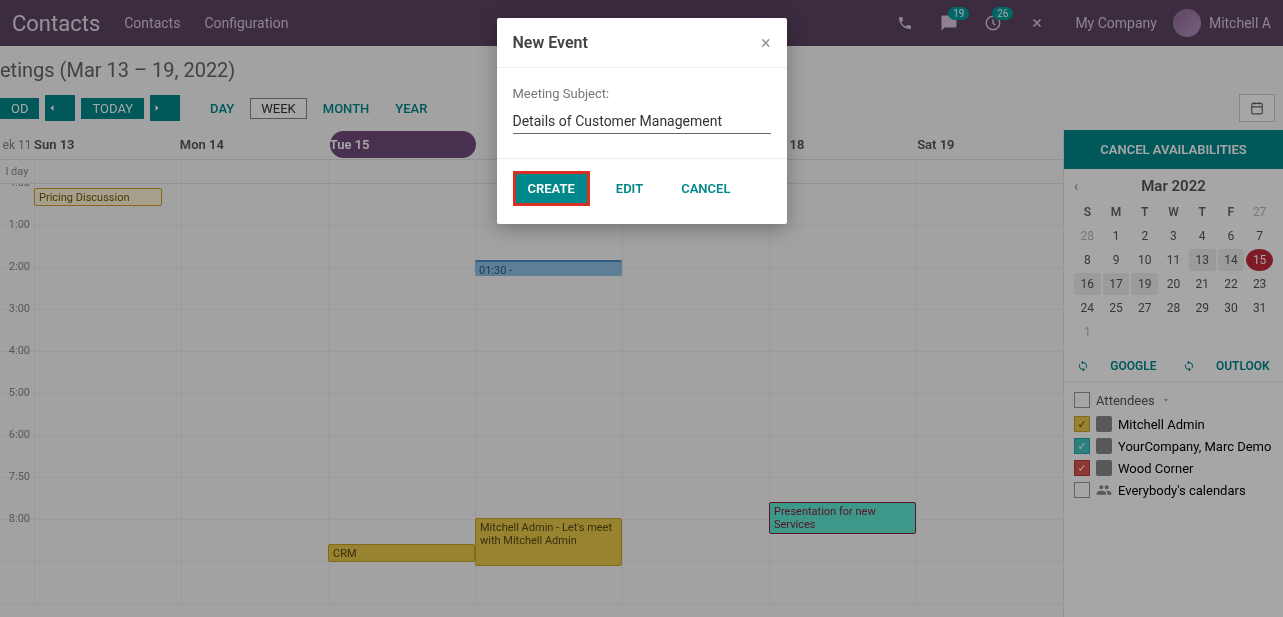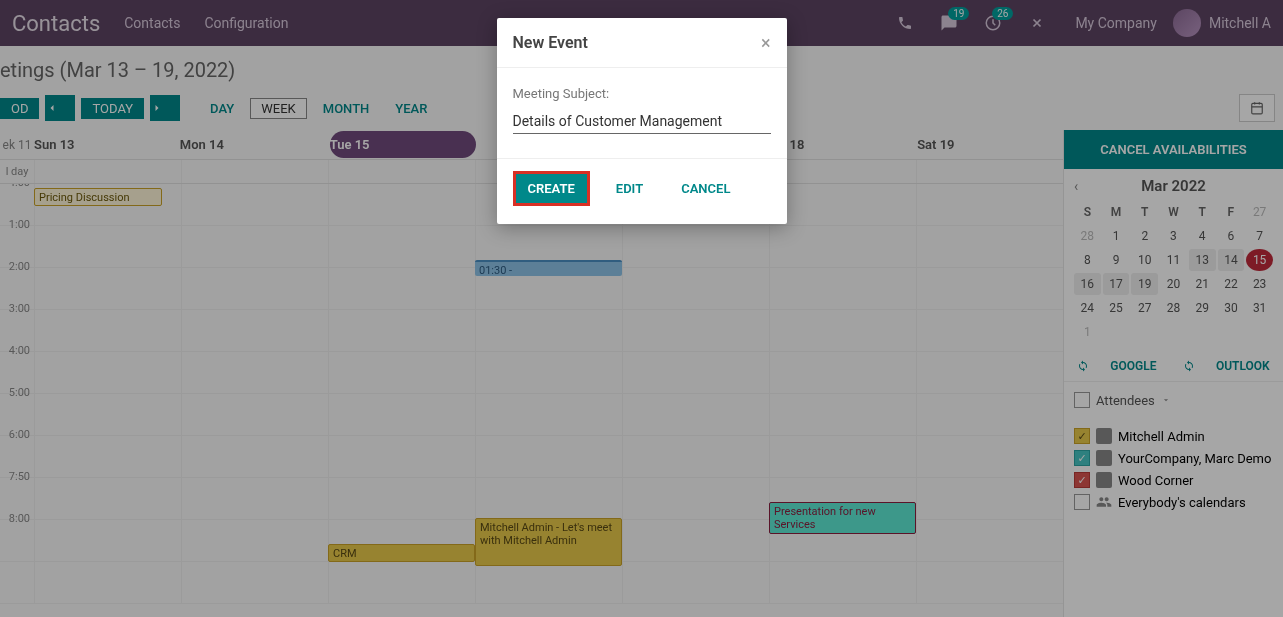--- a/index.html
+++ b/index.html
@@ -68,21 +68,21 @@
 .mini-cal-header .month { font-size: 15px; font-weight: 600; color: #555; }
 .mini-cal-grid { display: grid; grid-template-columns: repeat(7, 1fr); gap: 2px; text-align: center; font-size: 12px; }
 .mini-cal-grid .dow { font-weight: 600; color: #666; padding: 4px 0; }
 .mini-cal-grid .day { padding: 4px 0; color: #555; cursor: pointer; border-radius: 3px; }
 .mini-cal-grid .day.other { color: #bbb; }
 .mini-cal-grid .day.week { background: #eee; }
 .mini-cal-grid .day.today { background: #c02a3b; color: #fff; border-radius: 50%; }
 .sync-row { display: flex; justify-content: space-around; padding: 8px 0; border-bottom: 1px solid #eee; }
 .sync-btn { color: #00888a; font-size: 12px; font-weight: 600; cursor: pointer; display: flex; align-items: center; gap: 21px; }
 .attendees { padding: 10px; font-size: 13px; }
-.attendees-header { display: flex; align-items: center; gap: 6px; margin-bottom: 20px; color: #555; }
+.attendees-header { display: flex; align-items: center; gap: 6px; margin-bottom: 8px; color: #555; }
 .attendee-row { display: flex; align-items: center; gap: 6px; margin-bottom: 6px; }
 .chk { width: 16px; height: 16px; border: 1px solid #999; display: inline-flex; align-items: center; justify-content: center; font-size: 11px; }
 .chk.gold { background: #e8c94a; border-color: #c9a227; color: #5a4a15; }
 .chk.teal2 { background: #47c5c3; border-color: #2aa5a3; color: #fff; }
 .chk.red { background: #d9534f; border-color: #b83a36; color: #fff; }
 .attendee-avatar { width: 16px; height: 16px; background: #888; border-radius: 2px; }
 
 
 .overlay { position: absolute; inset: 0; background: rgba(0,0,0,0.35); display: flex; align-items: flex-start; justify-content: center; padding-top: 18px; }
 .modal { width: 290px; background: #fff; border-radius: 2px; box-shadow: 0 4px 20px rgba(0,0,0,0.3); }

